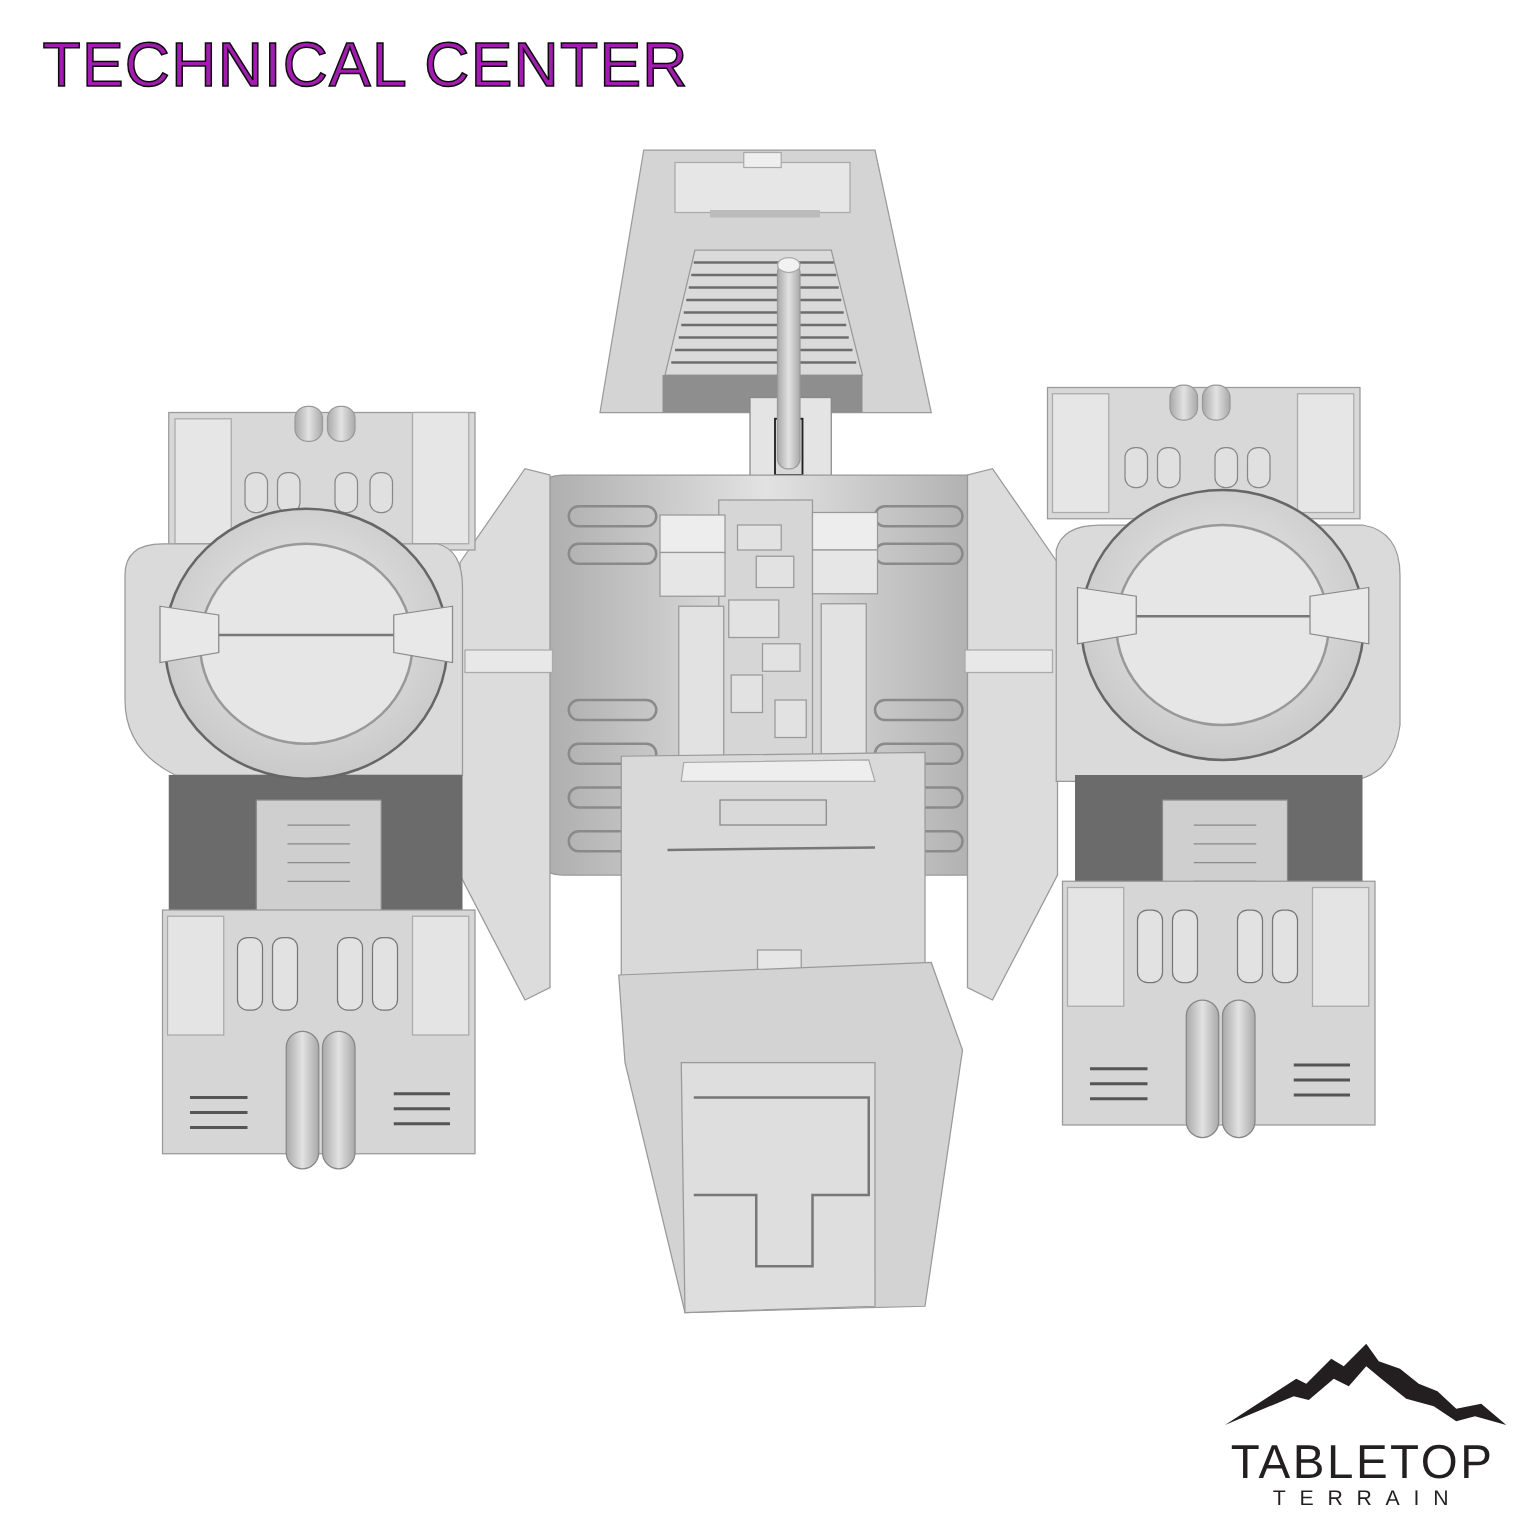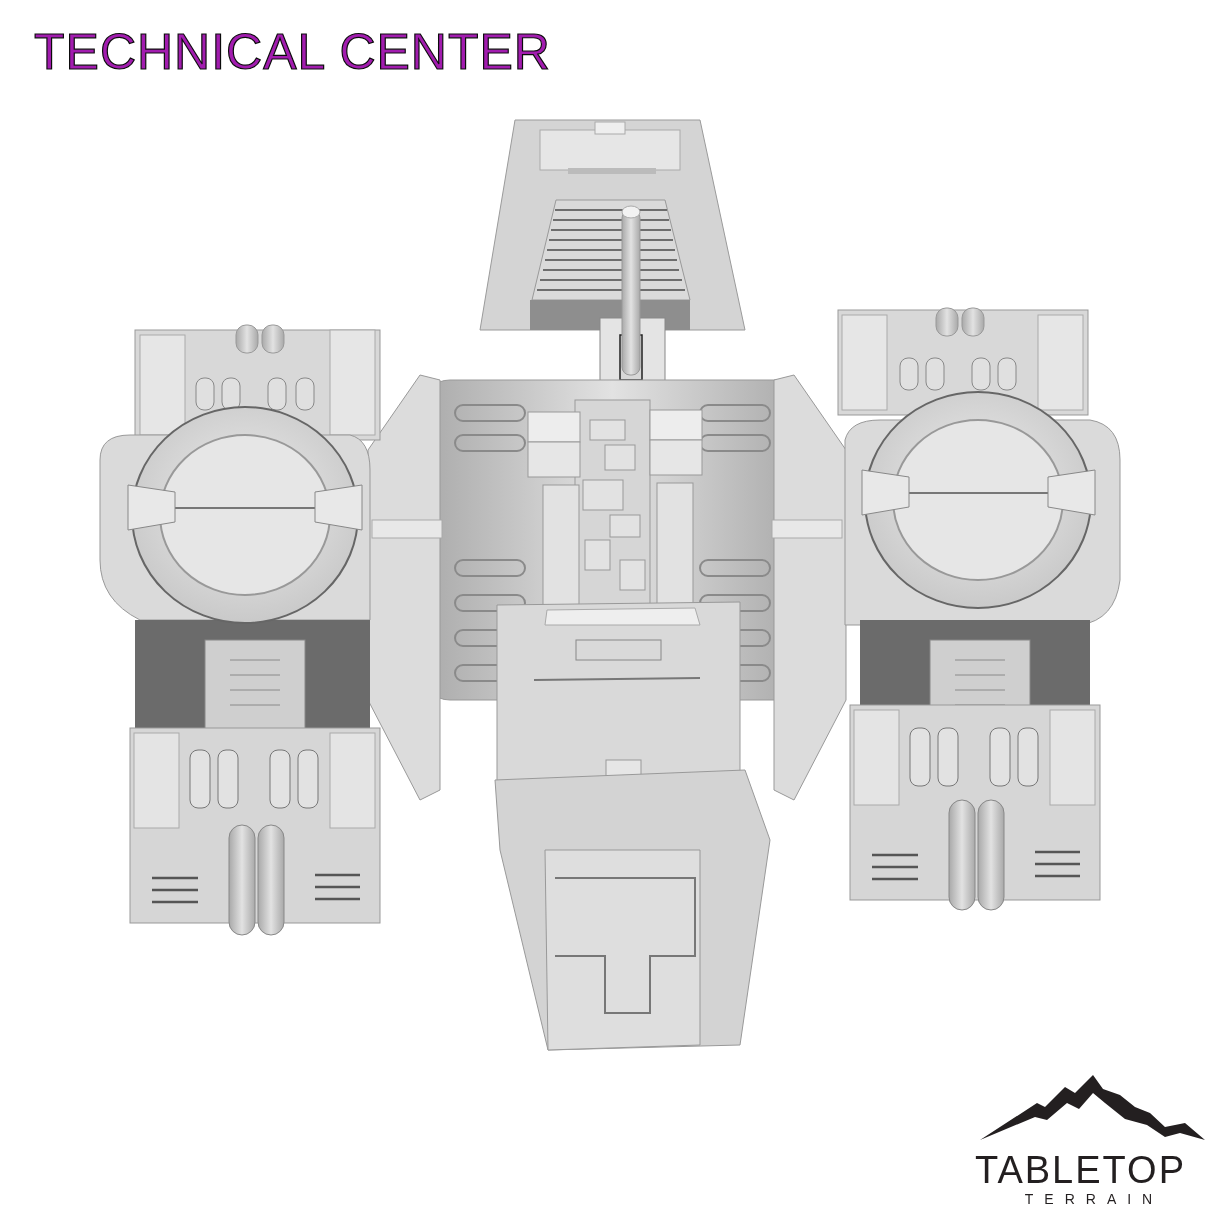--- a/index.html
+++ b/index.html
@@ -6,27 +6,27 @@
   body { width:1214px; height:1214px; position:relative; overflow:hidden; font-family:"DejaVu Sans", sans-serif; }
   .title {
     position:absolute; left:34px; top:22px;
     font-family:"Liberation Sans", sans-serif; font-weight:400;
     font-size:50px; letter-spacing:1px; color:#a21caf; line-height:60px;
     -webkit-text-stroke:1.2px #0b0b0b;
   }
   .render { position:absolute; left:0; top:0; width:1214px; height:1214px; }
   .logo { position:absolute; left:975px; top:1075px; width:230px; height:120px; }
   .logo-word {
-    position:absolute; left:0; top:75px; width:230px; text-align:left;
+    position:absolute; left:0; top:75px; width:230px; text-align:center;
     font-family:"Liberation Sans", sans-serif; font-size:38px; letter-spacing:2px;
     color:#231f20; line-height:40px;
   }
   .logo-sub {
     position:absolute; left:0; top:116px; width:230px; text-align:center;
-    font-family:"Liberation Sans", sans-serif; font-size:14px; letter-spacing:11px;
+    font-family:"Liberation Sans", sans-serif; font-size:17px; letter-spacing:11px;
     color:#231f20; line-height:16px; padding-left:8px; box-sizing:border-box;
   }
 </style>
 </head>
 <body>
 
 <svg class="render" viewBox="0 0 1214 1214" xmlns="http://www.w3.org/2000/svg">
   <defs>
     <linearGradient id="g1" x1="0" y1="0" x2="0" y2="1">
       <stop offset="0" stop-color="#ececec"></stop>

